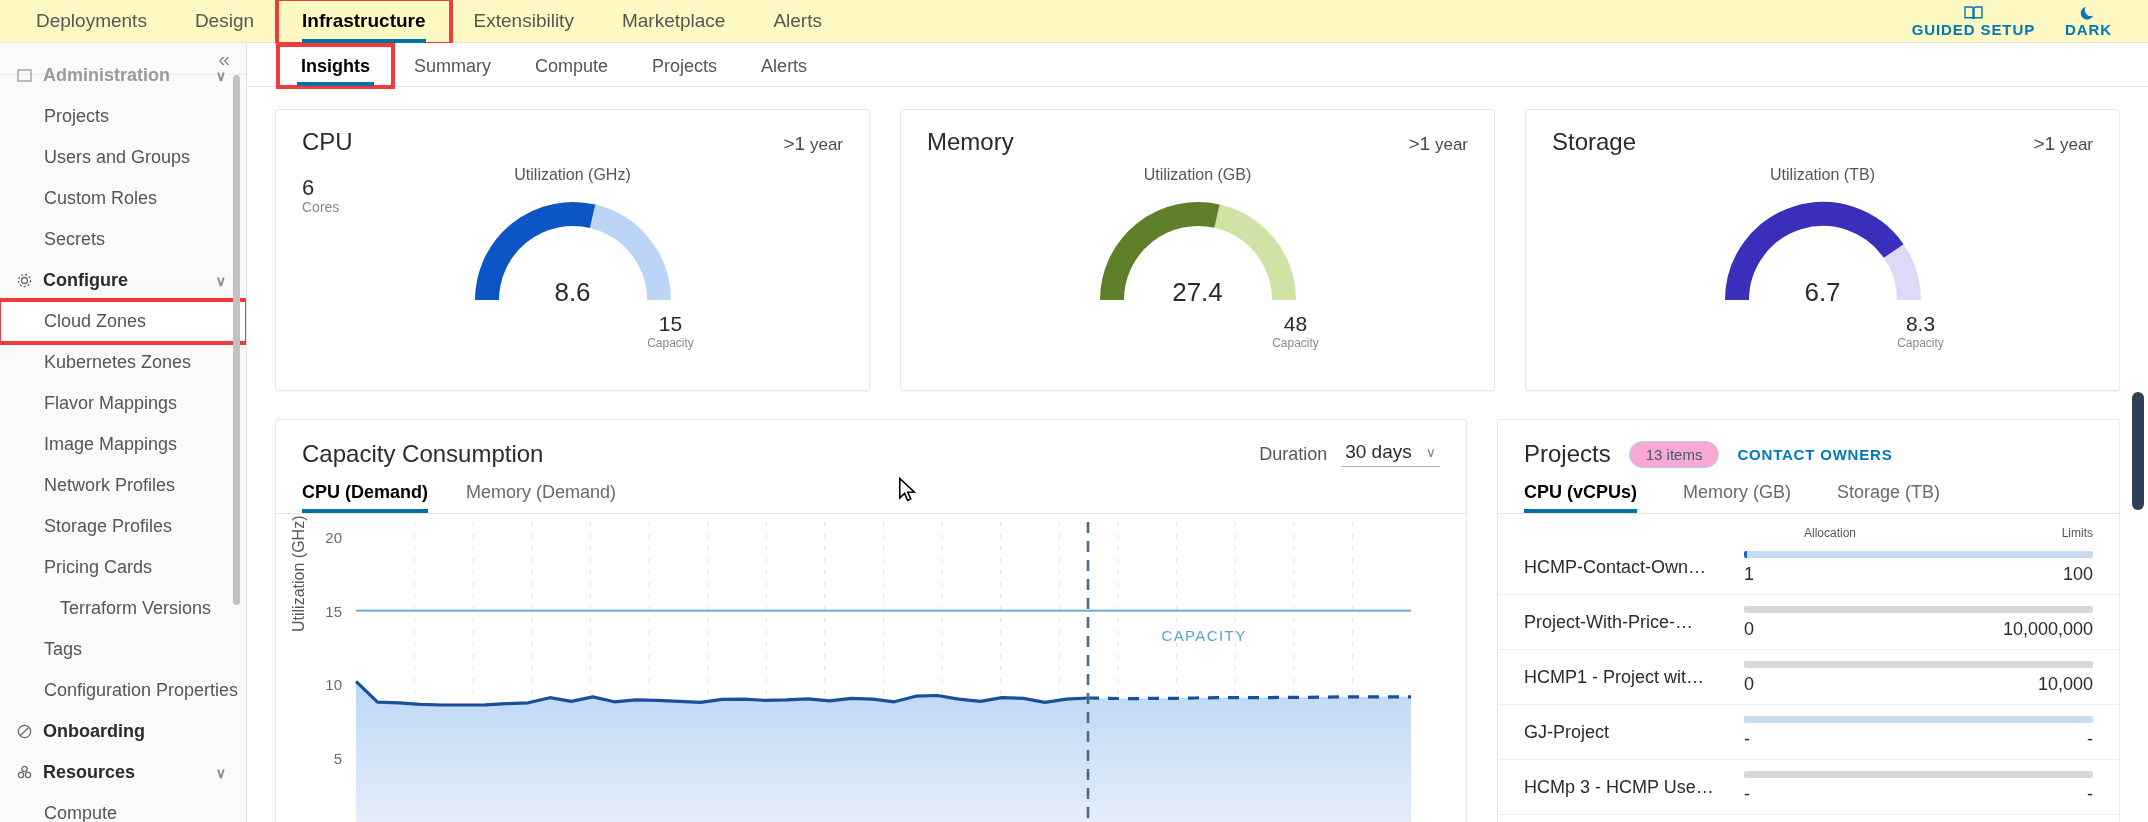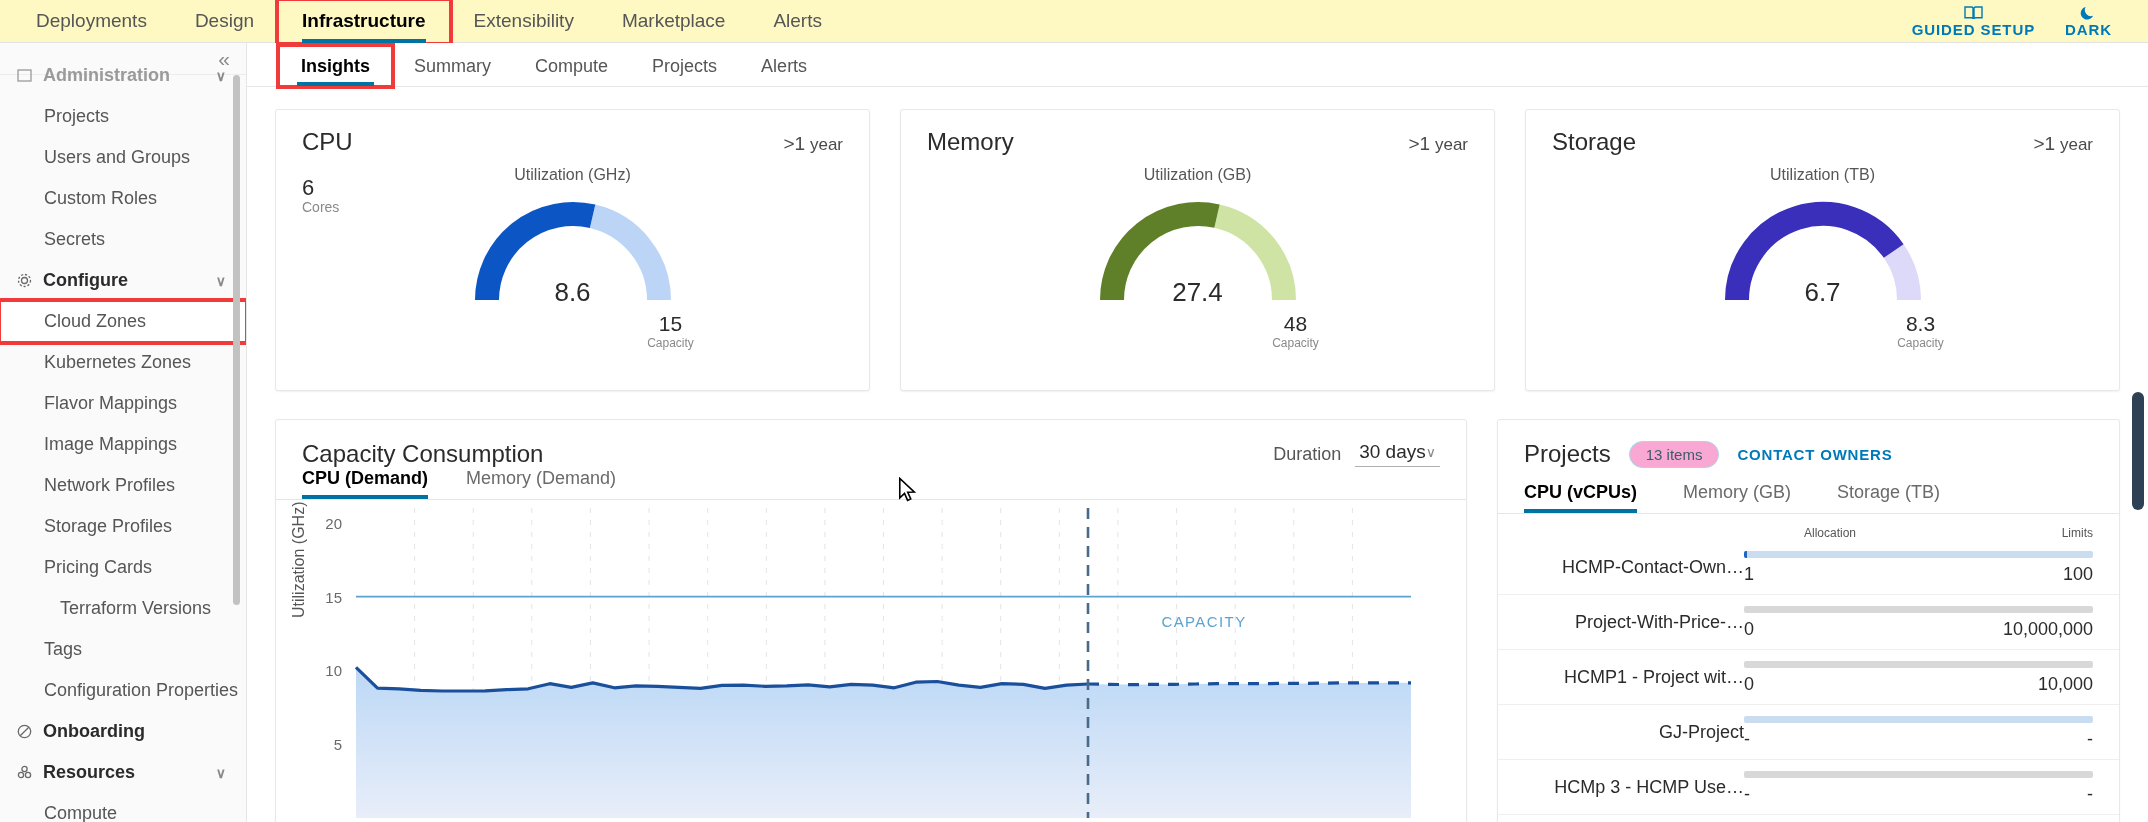--- a/index.html
+++ b/index.html
@@ -117,24 +117,24 @@
   .cc-card {
     flex: 0 0 1192px; background: #fff; border: 1px solid #e8e8e8; border-radius: 3px;
     box-shadow: 0 1px 2px rgba(0,0,0,.06); height: 430px; position: relative; overflow: hidden;
   }
   .cc-head { display: flex; align-items: center; padding: 20px 26px 0 26px; }
   .cc-title { font-size: 24px; color: #2b2b2b; }
   .cc-duration { margin-left: auto; display: flex; align-items: center; gap: 14px; }
   .cc-duration .lbl { font-size: 18px; color: #565656; }
   .cc-select {
     font-size: 19px; color: #2b2b2b; border-bottom: 1px solid #b0b0b0;
-    padding: 0 4px 3px 4px; display: flex; align-items: center; cursor: pointer;
+    padding: 0 4px 3px 4px; display: flex; align-items: center; gap: 14px; cursor: pointer;
   }
   .cc-select .caret { color: #8a8a8a; font-size: 14px; }
-  .cc-tabs { display: flex; padding-left: 26px; border-bottom: 1px solid #e6e6e6; }
+  .cc-tabs { display: flex; padding-left: 26px; margin-top: 14px; border-bottom: 1px solid #e6e6e6; }
   .cc-tab {
     position: relative; padding: 0 16px 10px 0; margin-right: 22px;
     font-size: 18px; color: #6a6a6a; cursor: pointer;
   }
   .cc-tab.active { color: #000; font-weight: bold; }
   .cc-tab.active::after {
     content: ""; position: absolute; left: 0; right: 16px; bottom: 0; height: 4px; background: #0072a3;
   }
   .chart-box { position: relative; height: 320px; }
   .ylabel {
@@ -167,21 +167,21 @@
     display: flex; padding: 12px 26px 0 26px; font-size: 12px; color: #565656;
   }
   .pj-colhead .alloc { margin-left: 280px; }
   .pj-colhead .lim { margin-left: auto; }
   .pj-row {
     display: flex; align-items: center; height: 55px; padding: 0 26px;
     border-bottom: 1px solid #efefef;
   }
   .pj-name {
     width: 220px; font-size: 18px; color: #2b2b2b; white-space: nowrap;
-    overflow: hidden; text-overflow: ellipsis; text-align: right;
+    overflow: hidden; text-overflow: ellipsis;
   }
   .pj-bar-wrap { flex: 1; position: relative; padding-top: 2px; }
   .pj-bar {
     height: 7px; background: #d8d8d8; border-radius: 2px; position: relative; overflow: hidden;
   }
   .pj-bar.tinted { background: #c9dcf0; }
   .pj-bar .fill { position: absolute; left: 0; top: 0; bottom: 0; background: #1f64c4; }
   .pj-vals { display: flex; justify-content: space-between; margin-top: 6px; font-size: 18px; color: #2b2b2b; }
 
   

